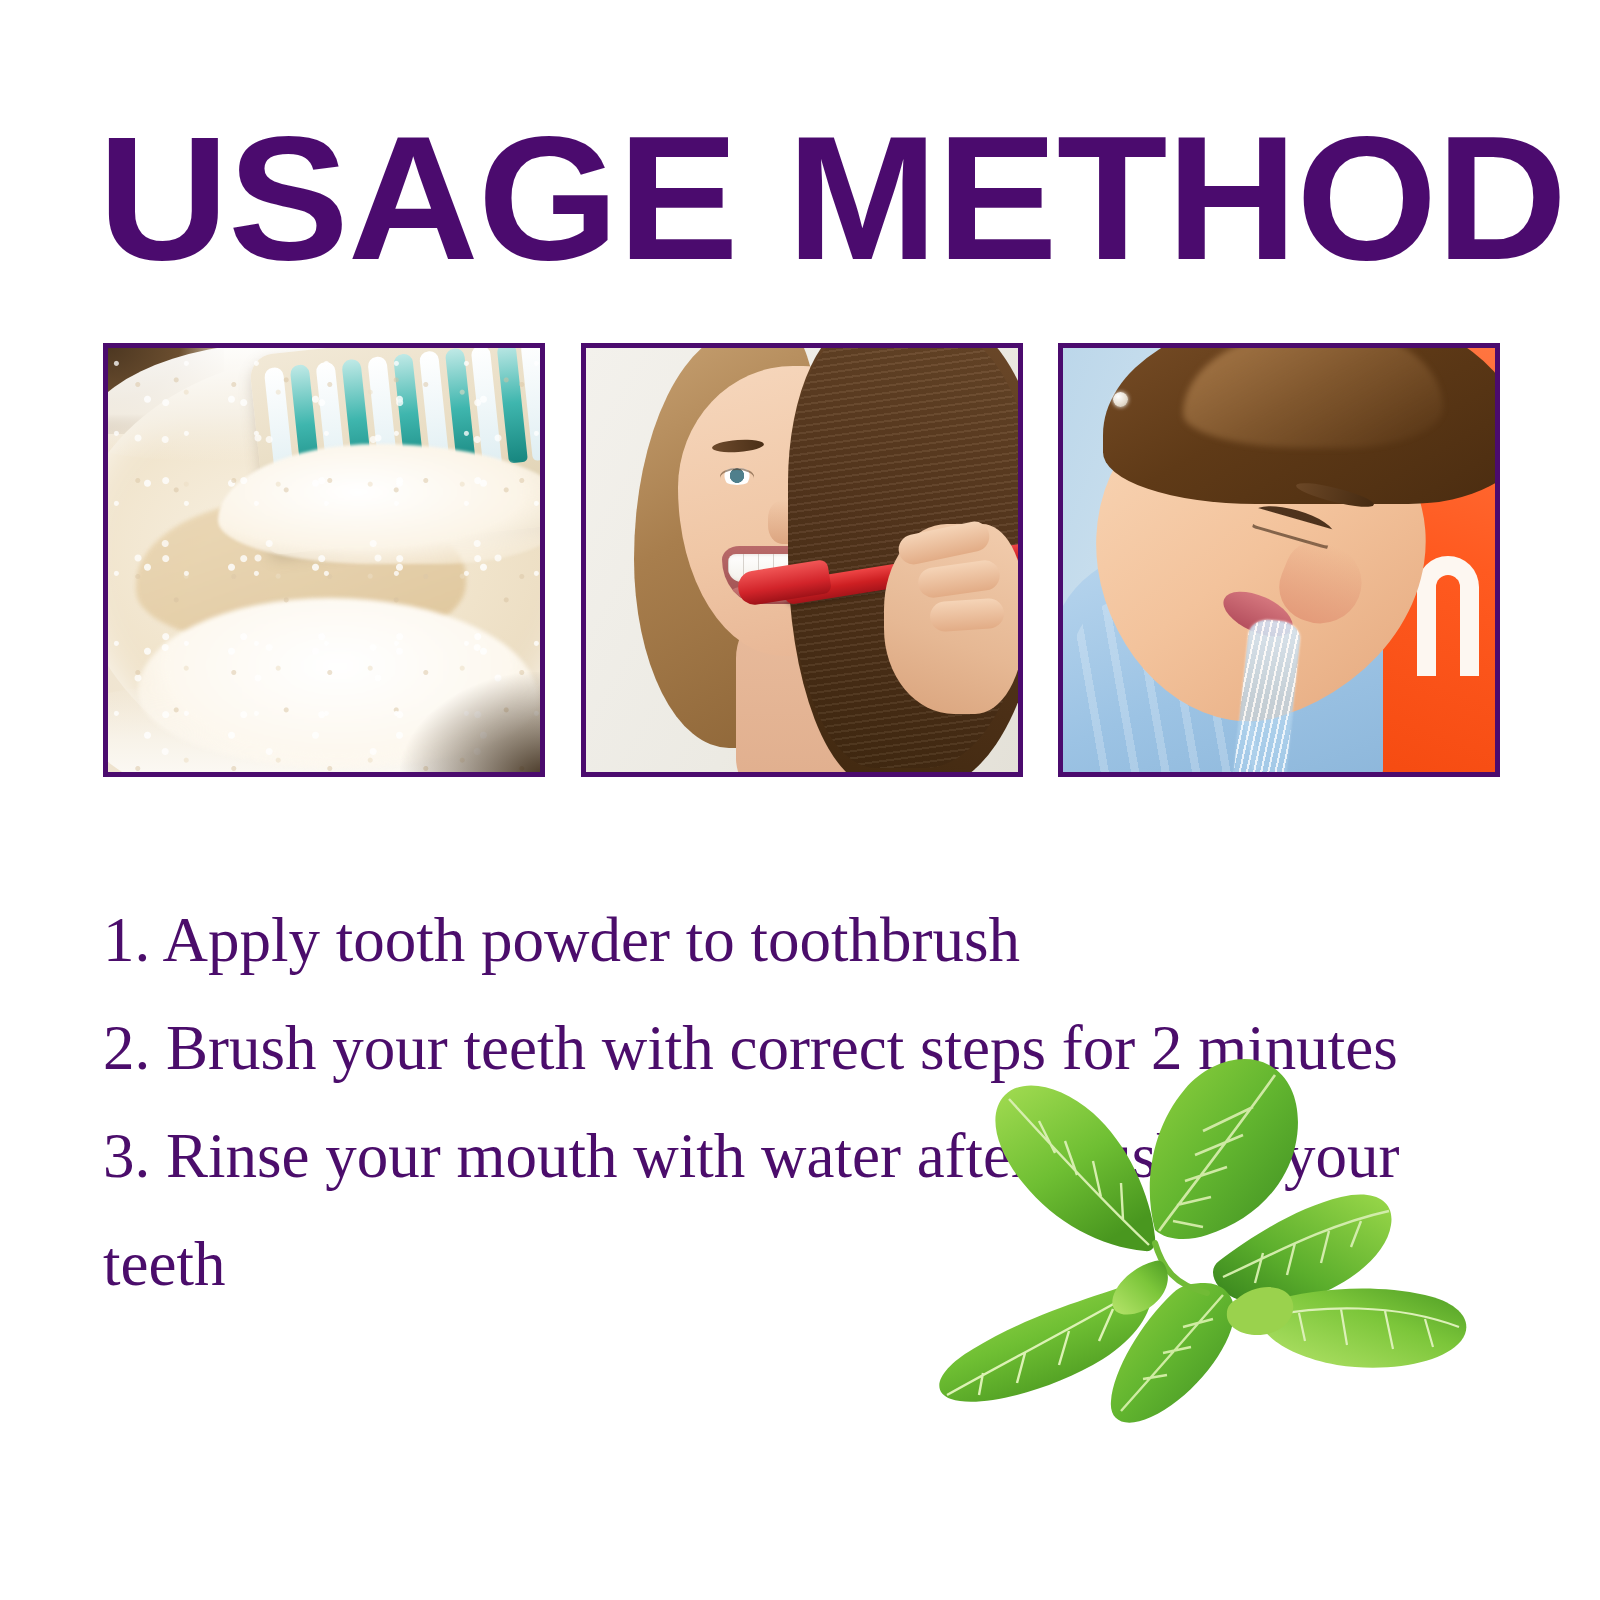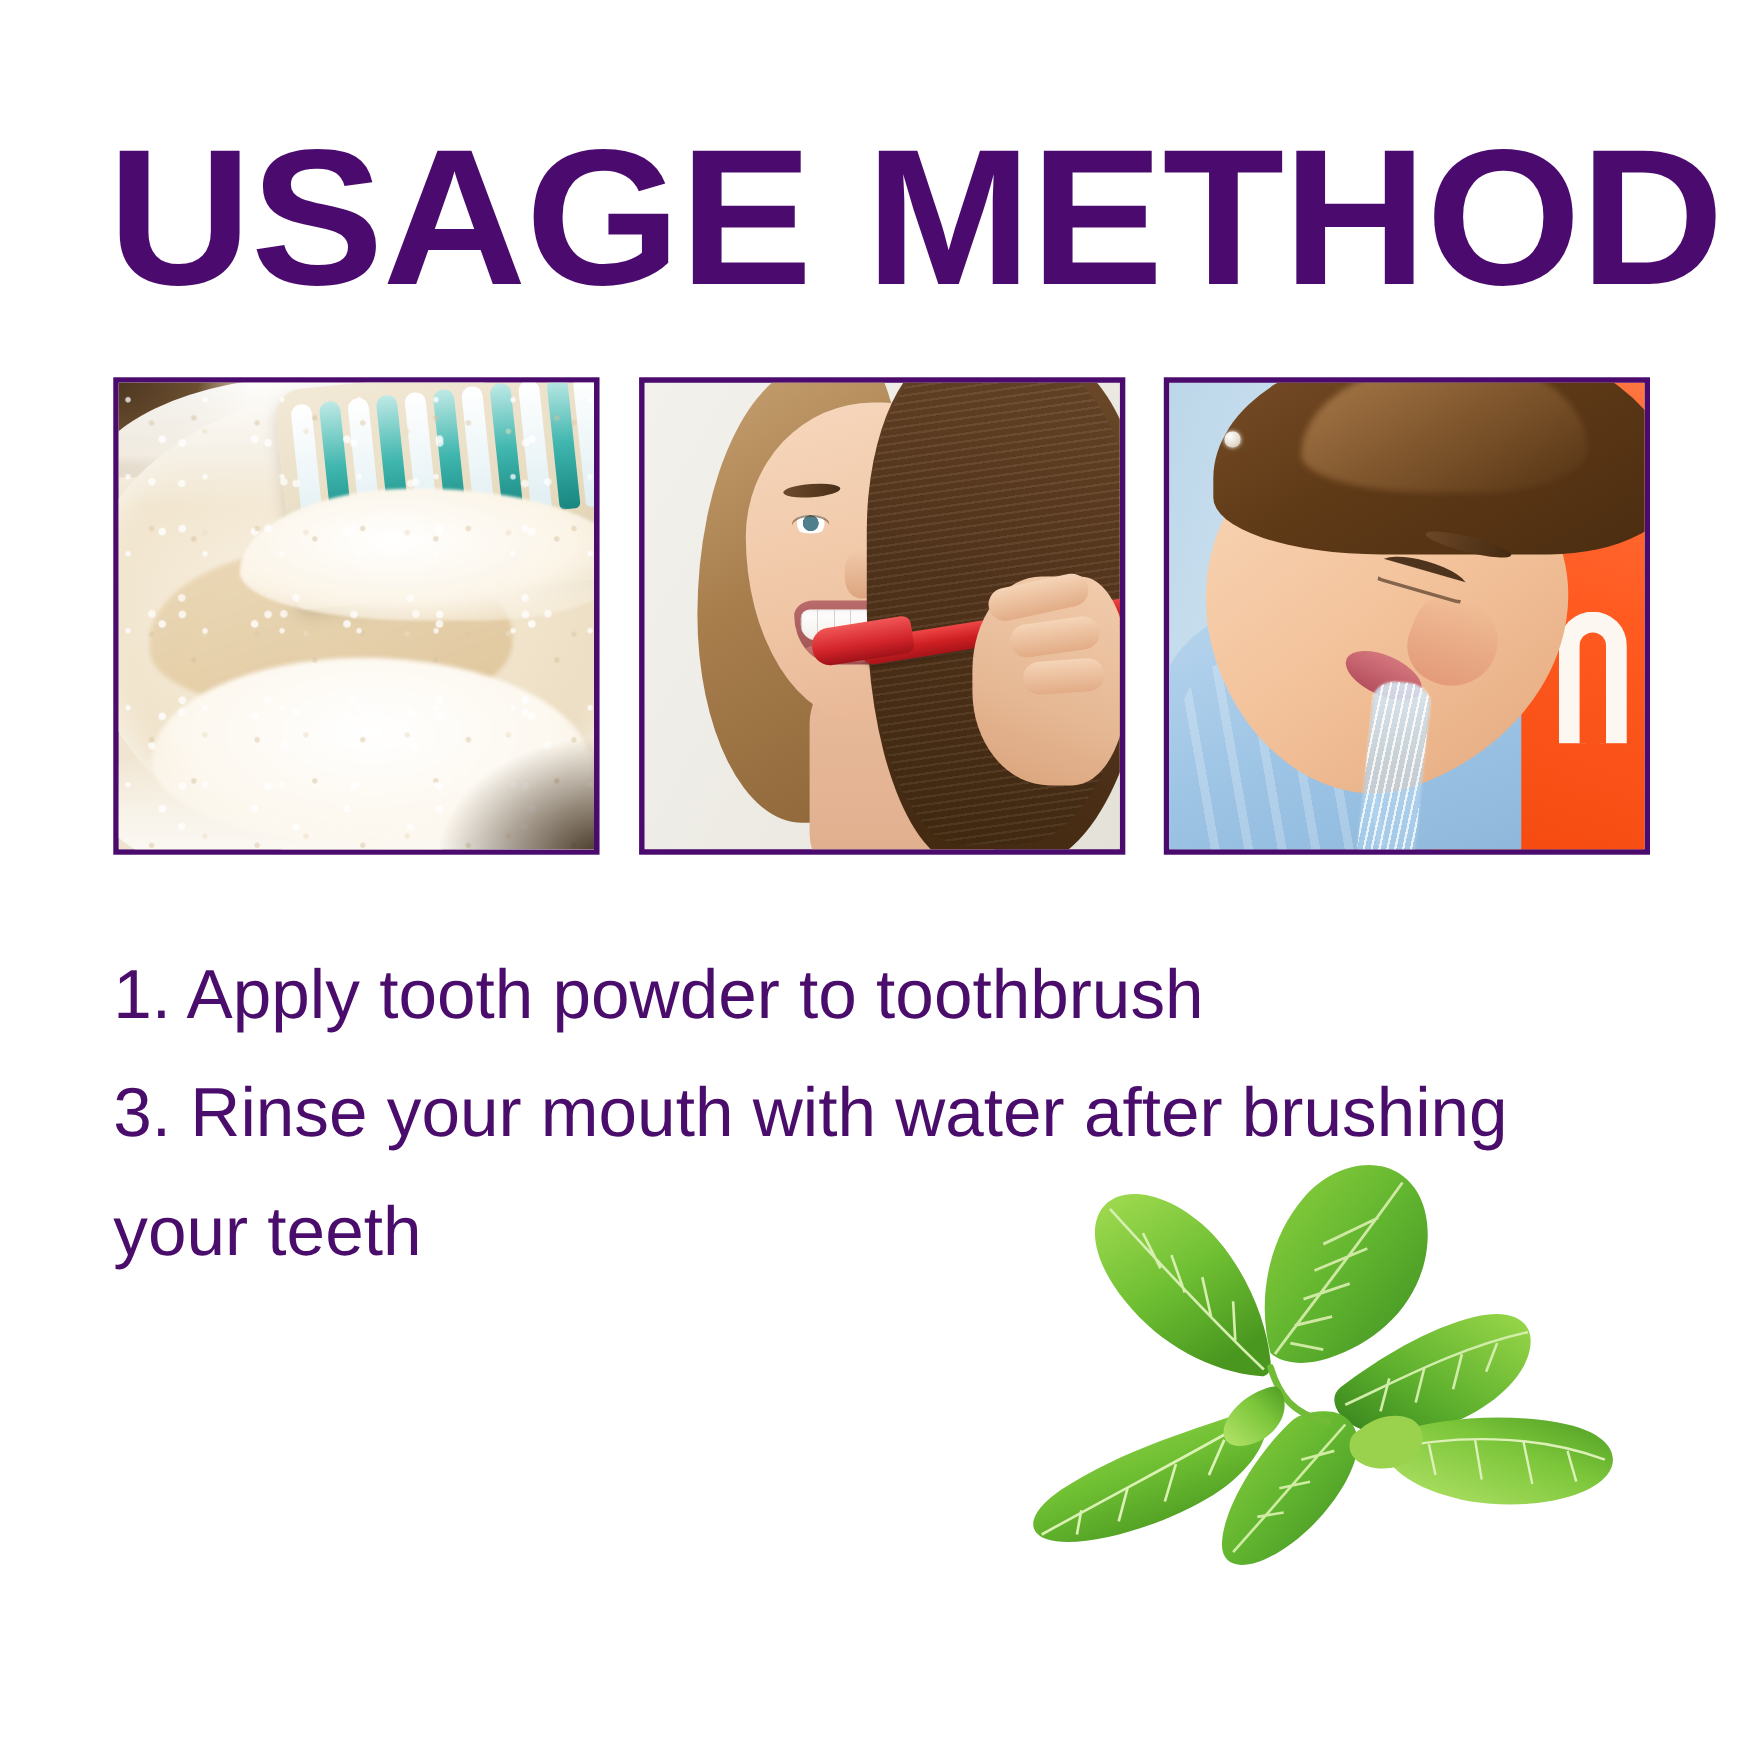--- a/index.html
+++ b/index.html
@@ -297,24 +297,24 @@
     position: absolute; left: 50px; top: 44px; width: 15px; height: 15px;
     border-radius: 50%;
     background: radial-gradient(circle at 35% 30%, #ffffff 0%, #e7dfd2 55%, #c5bbab 100%);
     box-shadow: 0 0 4px rgba(255,255,255,.9);
   }
 
   
   #steps {
     position: absolute;
     left: 103px;
-    top: 850px;
+    top: 886px;
     width: 1390px;
     color: #4B0D6B;
-    font-family: Liberation Sans, sans-serif;
+    font-family: Liberation Serif, serif;
     font-weight: 400;
     font-size: 63px;
     line-height: 108px;
     letter-spacing: 0px;
   }
   #steps .step { white-space: normal; }
 
   
   #mint {
     position: absolute;
@@ -414,20 +414,21 @@
         <div class="p3-lips"></div>
         <div class="p3-water"></div>
         <div class="p3-water-str"></div>
       </div>
     </div>
 
   </div>
 
   <div id="steps">
     <div class="step">1. Apply tooth powder to toothbrush</div>
+    <div class="step">2. Brush your teeth with correct steps for 2 minutes</div>
     <div class="step">3. Rinse your mouth with water after brushing your teeth</div>
   </div>
 
   <svg id="mint" viewBox="0 0 660 370">
     <defs>
       <linearGradient id="lg1" x1="0" y1="0" x2="1" y2="1">
         <stop offset="0%" stop-color="#8fd13f"></stop>
         <stop offset="50%" stop-color="#62b52f"></stop>
         <stop offset="100%" stop-color="#3f8f22"></stop>
       </linearGradient>

